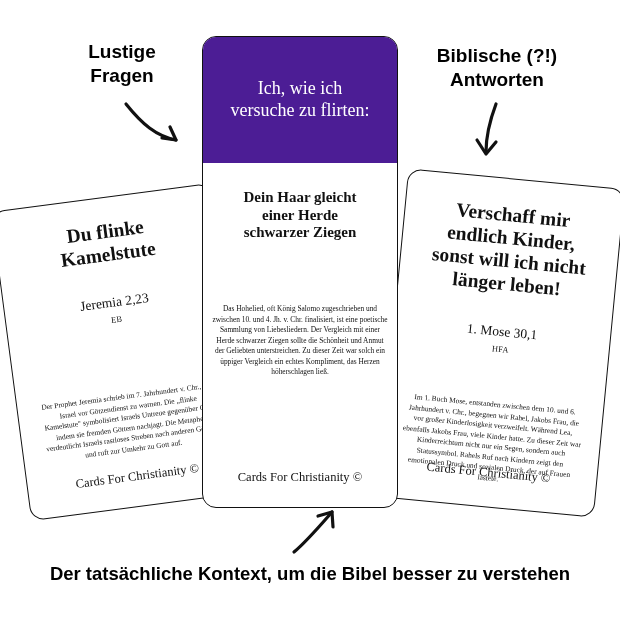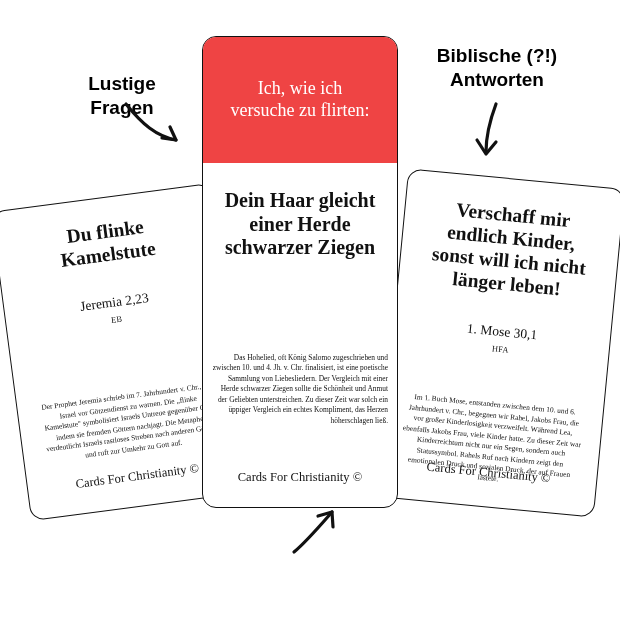--- a/index.html
+++ b/index.html
@@ -29,21 +29,20 @@
     color: #000;
     text-align: center;
     line-height: 1.25;
     white-space: pre-line;
   }
   #annot-left {
     left: 52px;
     top: 40px;
     width: 140px;
     font-size: 19px;
-    margin-top: 32px;
   }
   #annot-right {
     left: 412px;
     top: 44px;
     width: 170px;
     font-size: 19px;
   }
   #annot-bottom {
     left: 12px;
     top: 562px;
@@ -139,48 +138,47 @@
     top: 36px;
     width: 196px;
     height: 472px;
     z-index: 4;
   }
   #card-center .header {
     position: absolute;
     left: -2px; right: -2px;
     top: -2px;
     height: 128px;
-    background: #ef4444;
+    background: #4c1d95;
     border-radius: 14px 14px 0 0;
     display: flex;
     align-items: center;
     justify-content: center;
   }
   #card-center .header-text {
     color: #ffffff;
     font-size: 18px;
     text-align: center;
     line-height: 1.24;
     width: 160px;
     white-space: pre-line;
   }
   #card-center .q-title {
     margin-top: 152px;
-    font-size: 20px;
+    font-size: 15px;
     width: 178px;
   }
   #card-center .q-ref {
     margin-top: 16px;
     font-size: 13.5px;
   }
   #card-center .body-text {
-    margin-top: 93px;
+    margin-top: 62px;
     width: 176px;
     font-size: 7.4px;
-    text-align: right;
   }
   #card-center .brand {
     position: absolute;
     bottom: 22px;
     left: 0; right: 0;
     font-size: 12.5px;
   }
 
   
   #card-right {
@@ -227,20 +225,21 @@
   </svg>
 
   <div class="annot" id="annot-right">Biblische (?!)
 Antworten</div>
 
   <svg class="arrow" id="arrow-right" width="52" height="62" viewBox="0 0 52 62">
     <path d="M30 4 C 24 20, 20 34, 20 52" stroke="#111" stroke-width="3.2" fill="none" stroke-linecap="round"></path>
     <path d="M20 54 L 11 40 M20 54 L 30 42" stroke="#111" stroke-width="3.2" fill="none" stroke-linecap="round"></path>
   </svg>
 
+  <div class="annot" id="annot-bottom">Der tatsächliche Kontext, um die Bibel besser zu verstehen</div>
 
   <svg class="arrow" id="arrow-bottom" width="58" height="48" viewBox="0 0 58 48">
     <path d="M6 44 C 18 34, 30 20, 44 4" stroke="#111" stroke-width="3.2" fill="none" stroke-linecap="round"></path>
     <path d="M44 4 L 30 8 M44 4 L 45 19" stroke="#111" stroke-width="3.2" fill="none" stroke-linecap="round"></path>
   </svg>
 
   <div class="card" id="card-left">
     <div class="card-inner">
       <div class="q-title">Du flinke
 Kamelstute</div>

